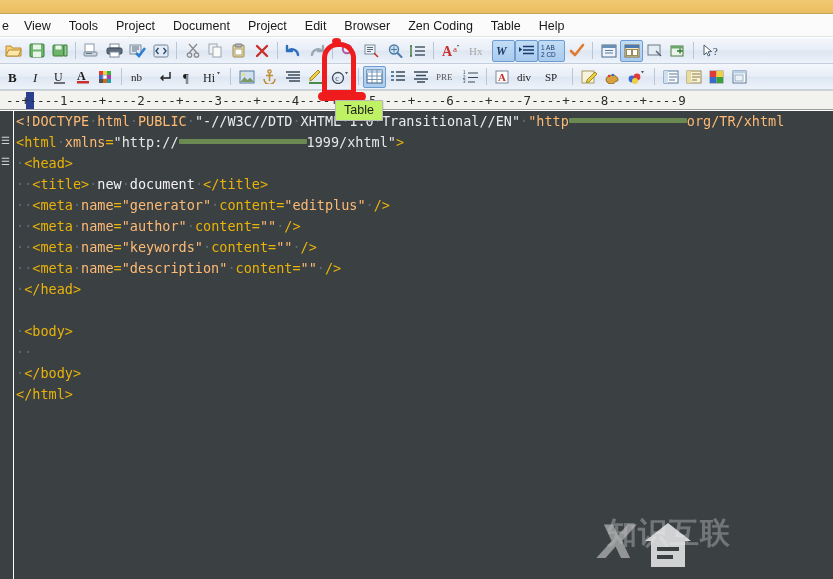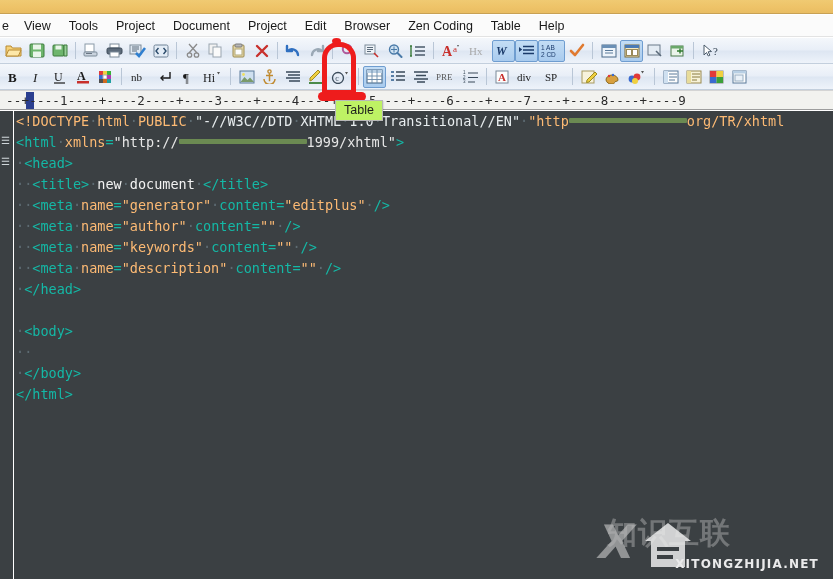--- a/index.html
+++ b/index.html
@@ -121,21 +121,21 @@
   }
   .code {
     position: absolute; left: 16px; top: 0;
     width: 817px;
     font-family: "DejaVu Sans Mono", monospace;
     font-size: 13.5px;
     line-height: 21px;
     white-space: pre;
   }
   .ln { height: 21px; white-space: pre; }
-  .t-tag    { color: #14b8a6; text-align: right; }
+  .t-tag    { color: #eab308; text-align: right; }
   .t-attr   { color: #fdba74; }
   .t-val    { color: #e6e6e6; }
   .t-doc    { color: #fdba74; }
   .t-dot    { color: #5d6b72; }
   .t-text   { color: #f2f2f2; font-weight: normal; }
   .t-white  { color: #e8edef; }
 
   .redact {
     display: inline-block;
     vertical-align: middle;
@@ -676,16 +676,15 @@
   <div class="tooltip">Table</div>
 
   <div class="watermark">
     <div class="wm-x">X</div>
     <div class="wm-ghost">知识互联</div>
     <svg class="wm-house" viewBox="0 0 54 48">
       <path d="M27 2L4 20h6v26h34V20h6z" fill="rgba(245,245,245,0.85)"></path>
       <rect x="16" y="26" width="22" height="4" fill="#3b4043"></rect>
       <rect x="16" y="34" width="16" height="4" fill="#3b4043"></rect>
     </svg>
-    <div class="wm-en">XITONGZHIJIA.NET</div>
   </div>
 
 </div>
 
 </body></html>

